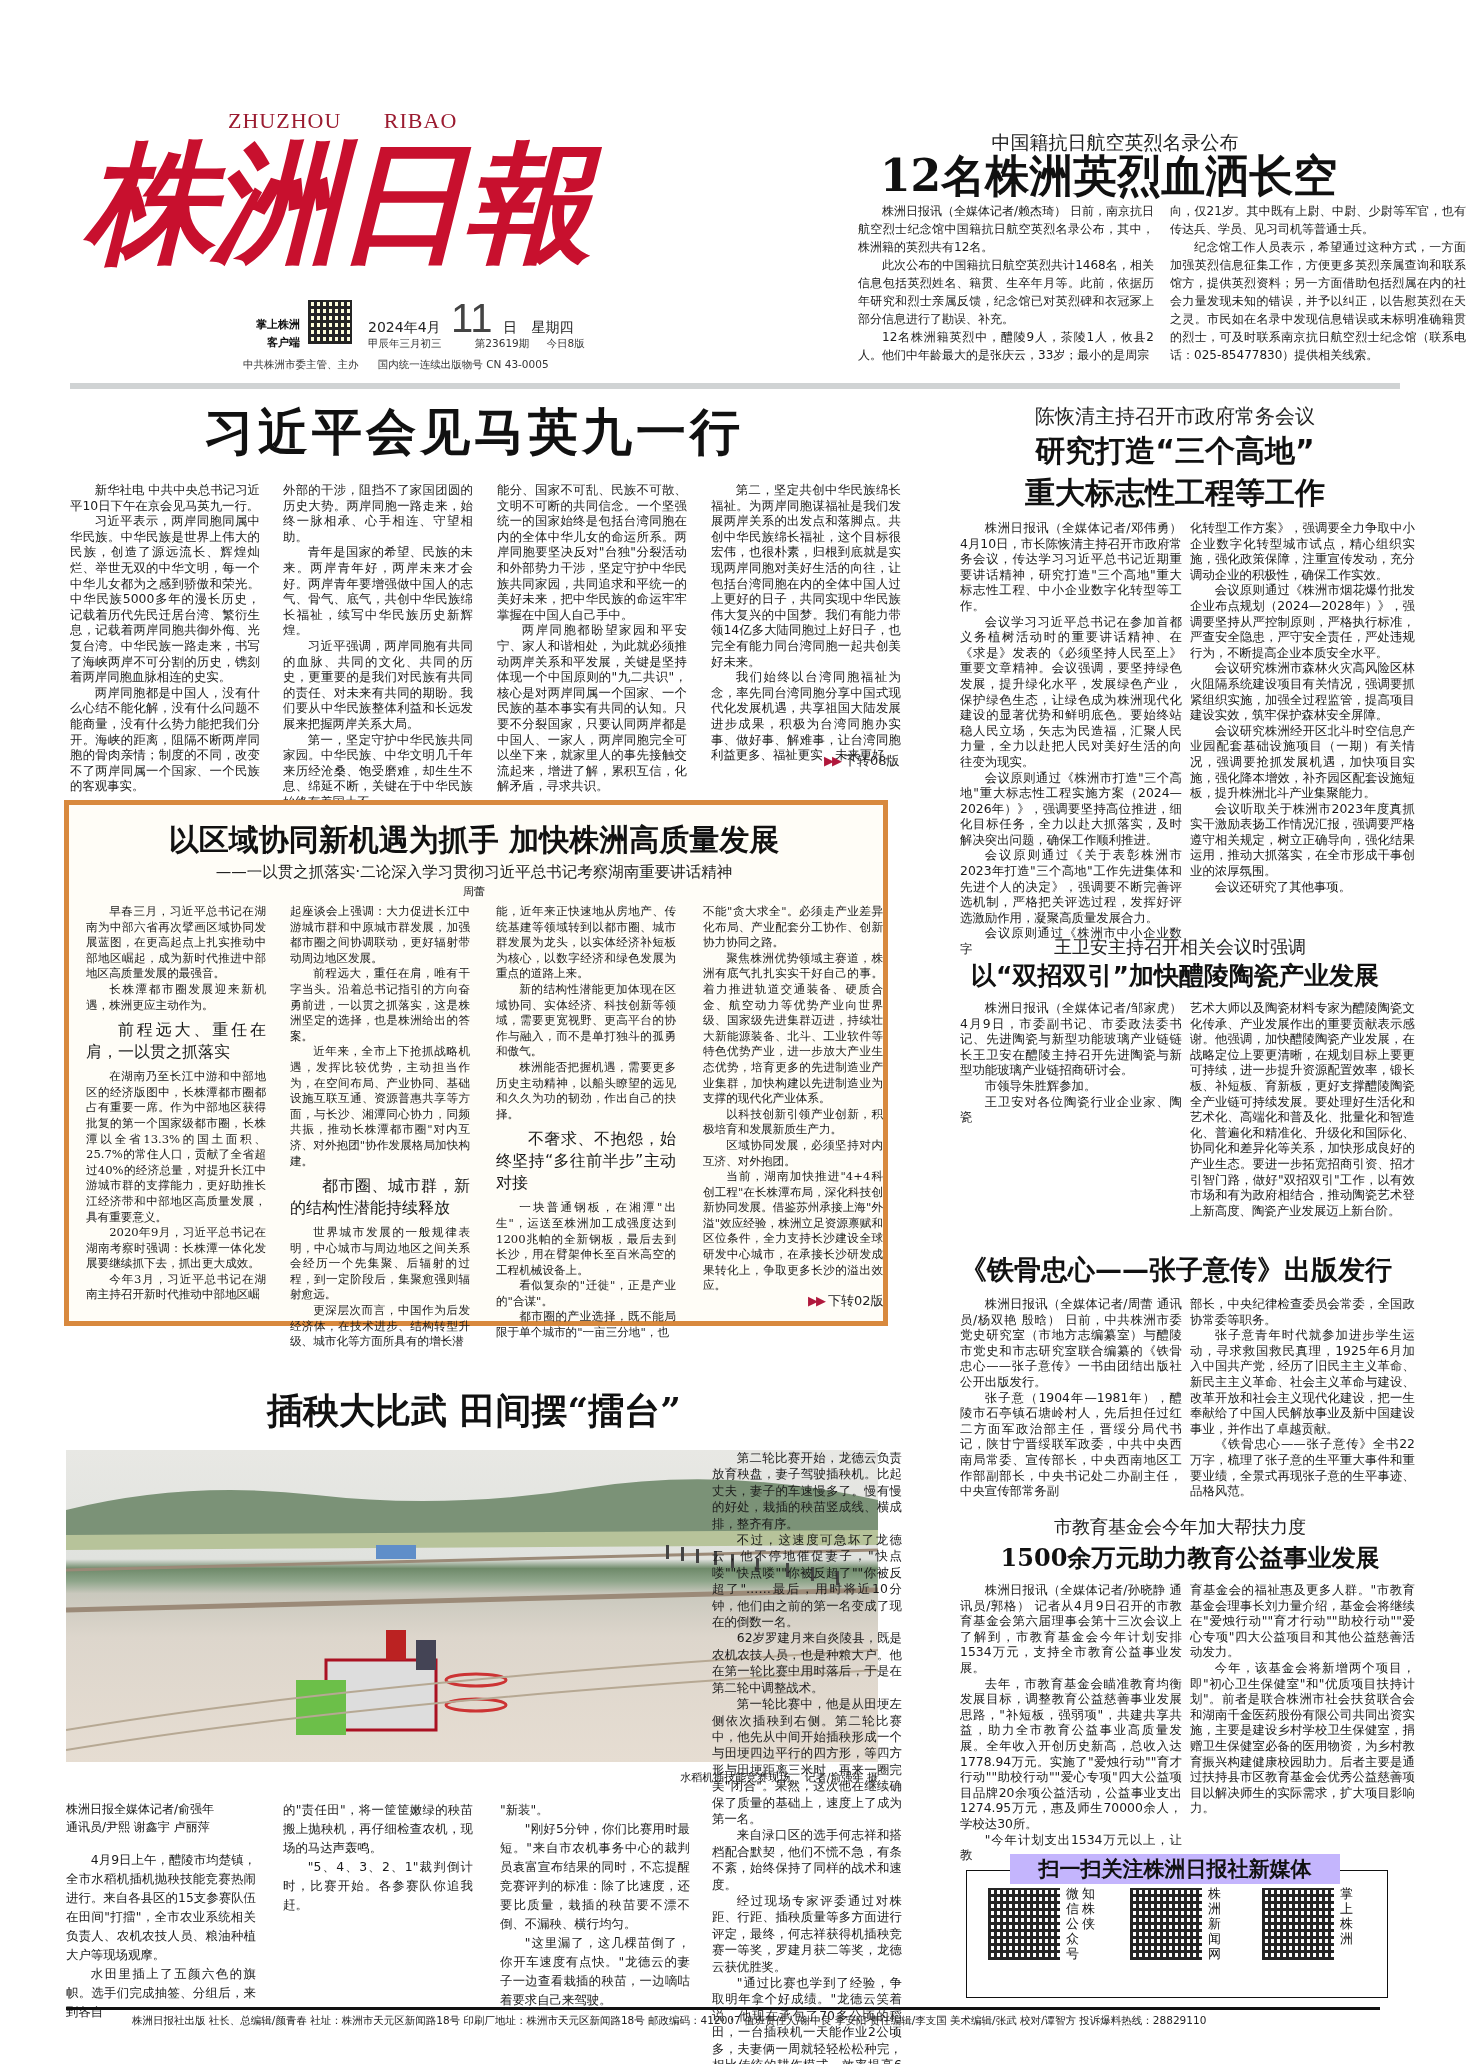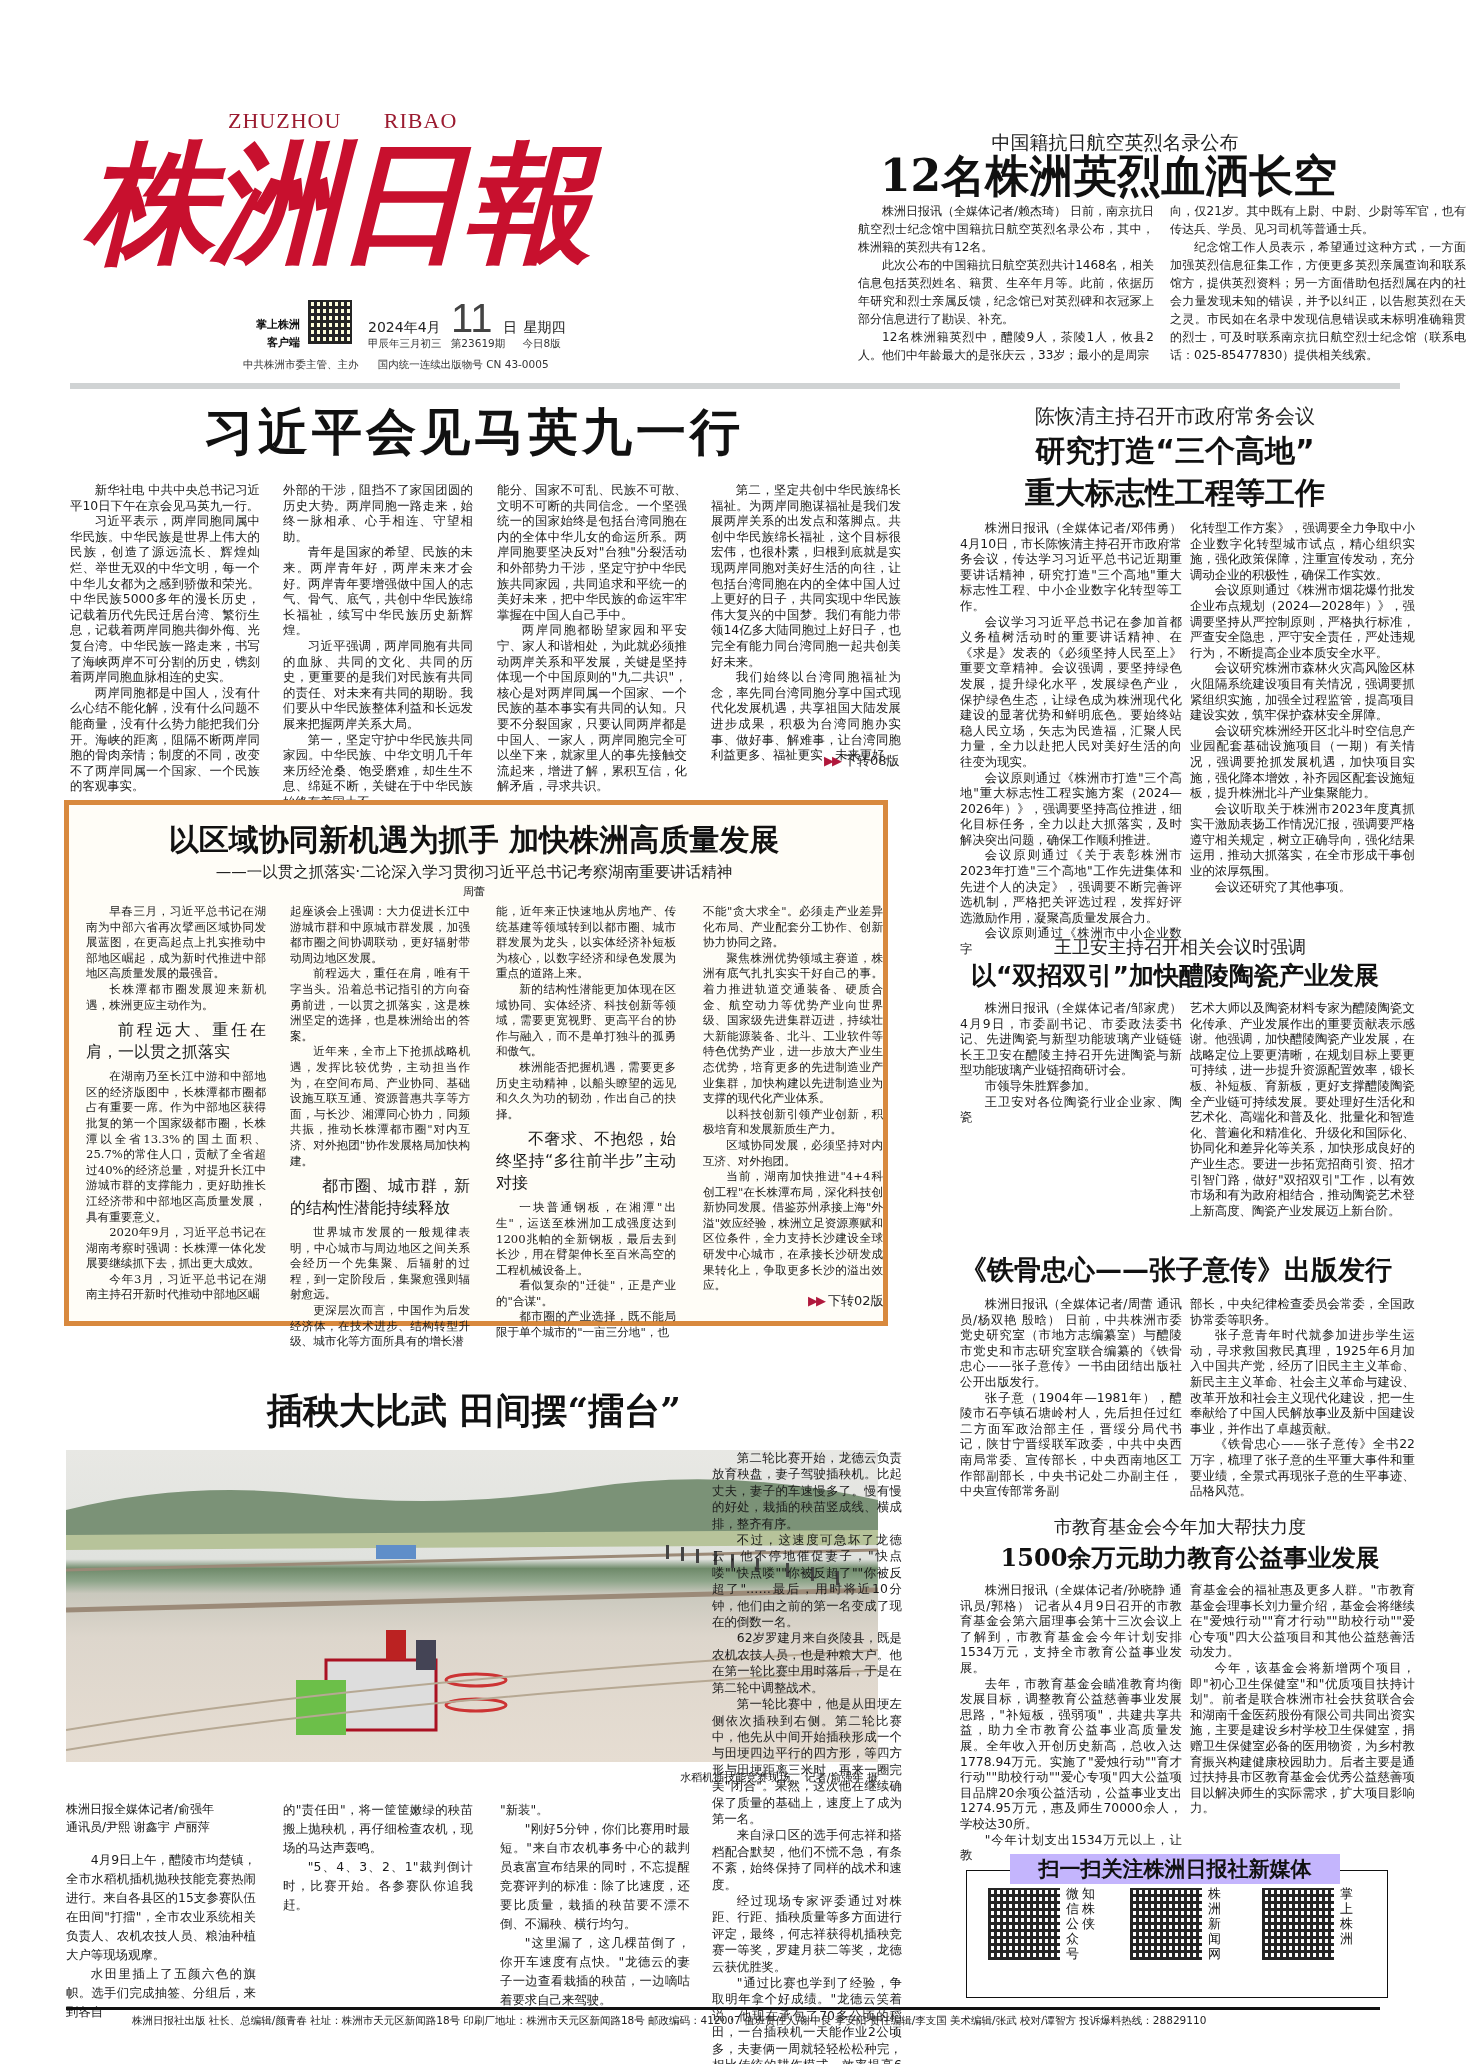--- a/index.html
+++ b/index.html
@@ -33,25 +33,25 @@
 
 <div class="abs" style="left:240px;top:316px;font-size:11px;line-height:18px;text-align:right;width:60px;font-weight:bold;">
   <div>掌上株洲</div>
   <div>客户端</div>
 </div>
 <div class="abs qr" style="left:308px;top:300px;width:44px;height:44px;filter:sepia(1) hue-rotate(-20deg) saturate(3);"></div>
 <div class="abs" style="left:368px;top:296px;font-size:14px;color:#222;">
   <span>2024年4月</span>
   <span style="font-size:40px;color:#444;font-family:'Liberation Sans',sans-serif;margin:0 6px;">11</span>
   <span>日</span>
-  <span style="margin-left:2px">星期四</span>
+  <span style="margin-left:10px">星期四</span>
 </div>
 <div class="abs" style="left:368px;top:337px;font-size:10.5px;color:#333;">
   <span>甲辰年三月初三</span>
-  <span style="margin-left:6px">第23619期</span>
+  <span style="margin-left:30px">第23619期</span>
   <span style="margin-left:14px">今日8版</span>
 </div>
 <div class="abs" style="left:243px;top:358px;font-size:10.5px;color:#333;">
   <span>中共株洲市委主管、主办</span>
   <span style="margin-left:16px">国内统一连续出版物号 CN 43-0005</span>
 </div>
 
 <div class="abs kicker" style="left:880px;top:130px;width:470px;font-size:19px;">中国籍抗日航空英烈名录公布</div>
 <div class="abs serifhead" style="left:880px;top:152px;width:470px;text-align:left;font-size:44px;line-height:48px;">12名株洲英烈血洒长空</div>
 <div class="col" style="left:858px;top:202px;width:296px;font-size:12px;line-height:18px;">

